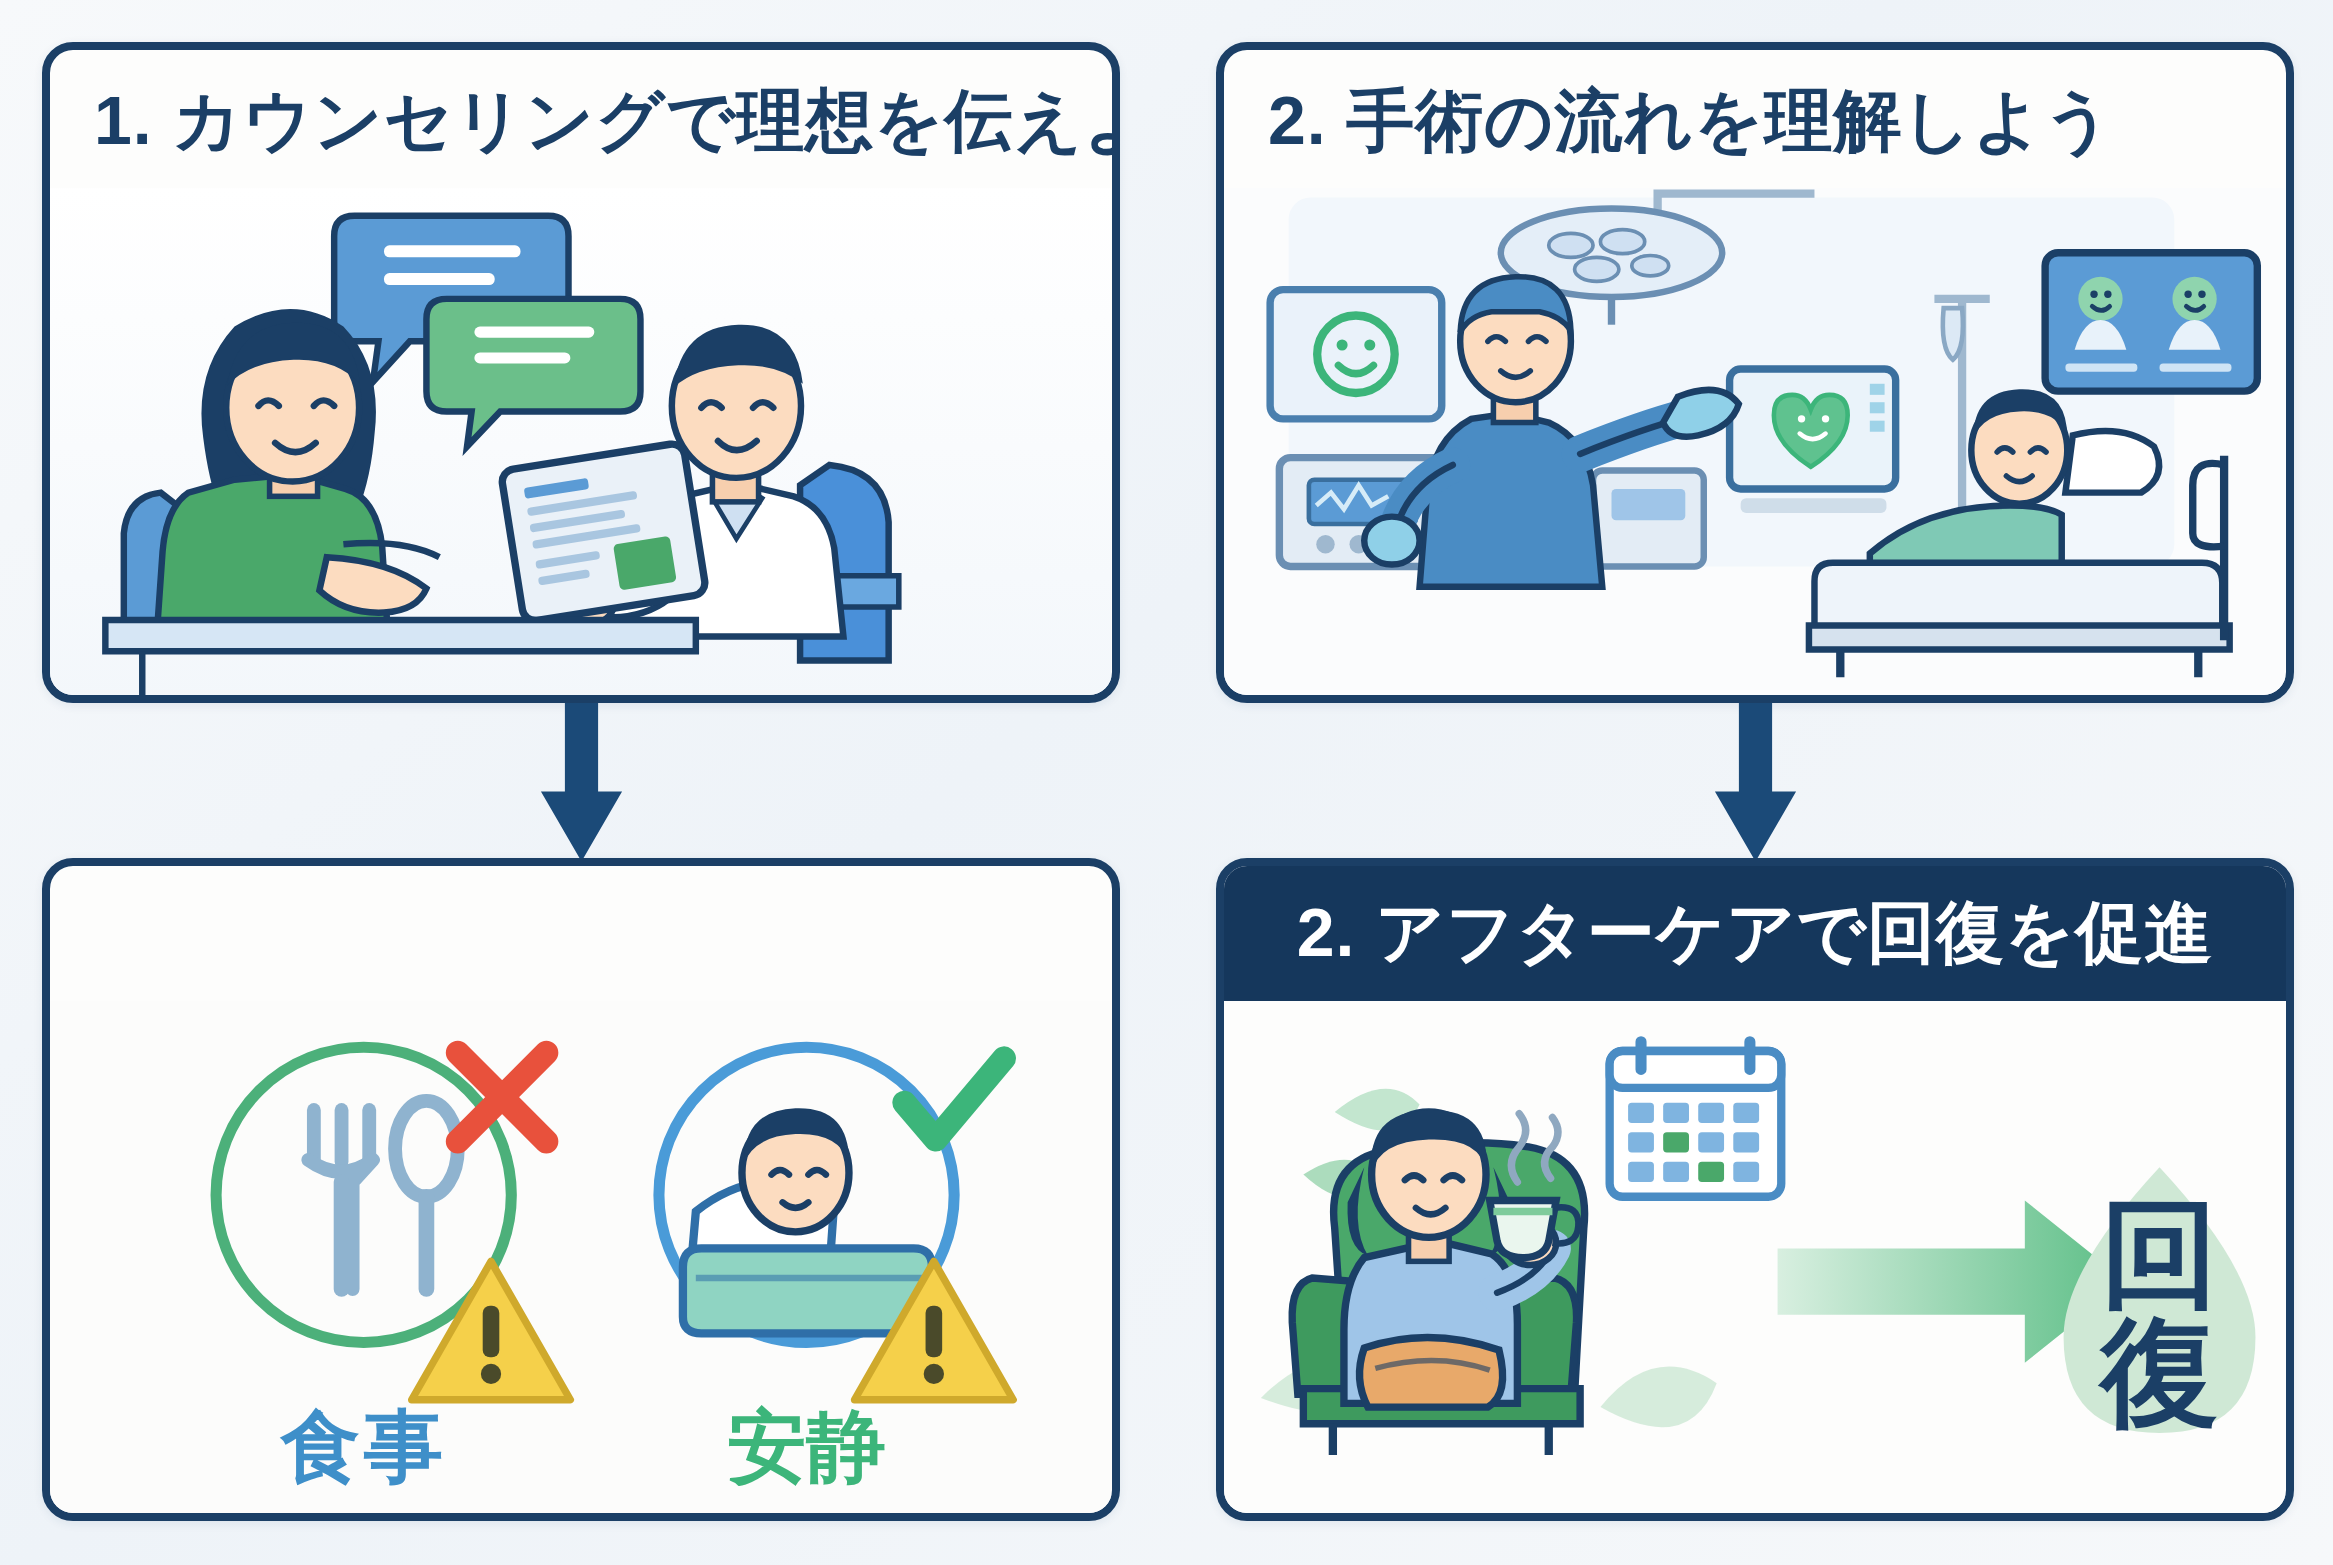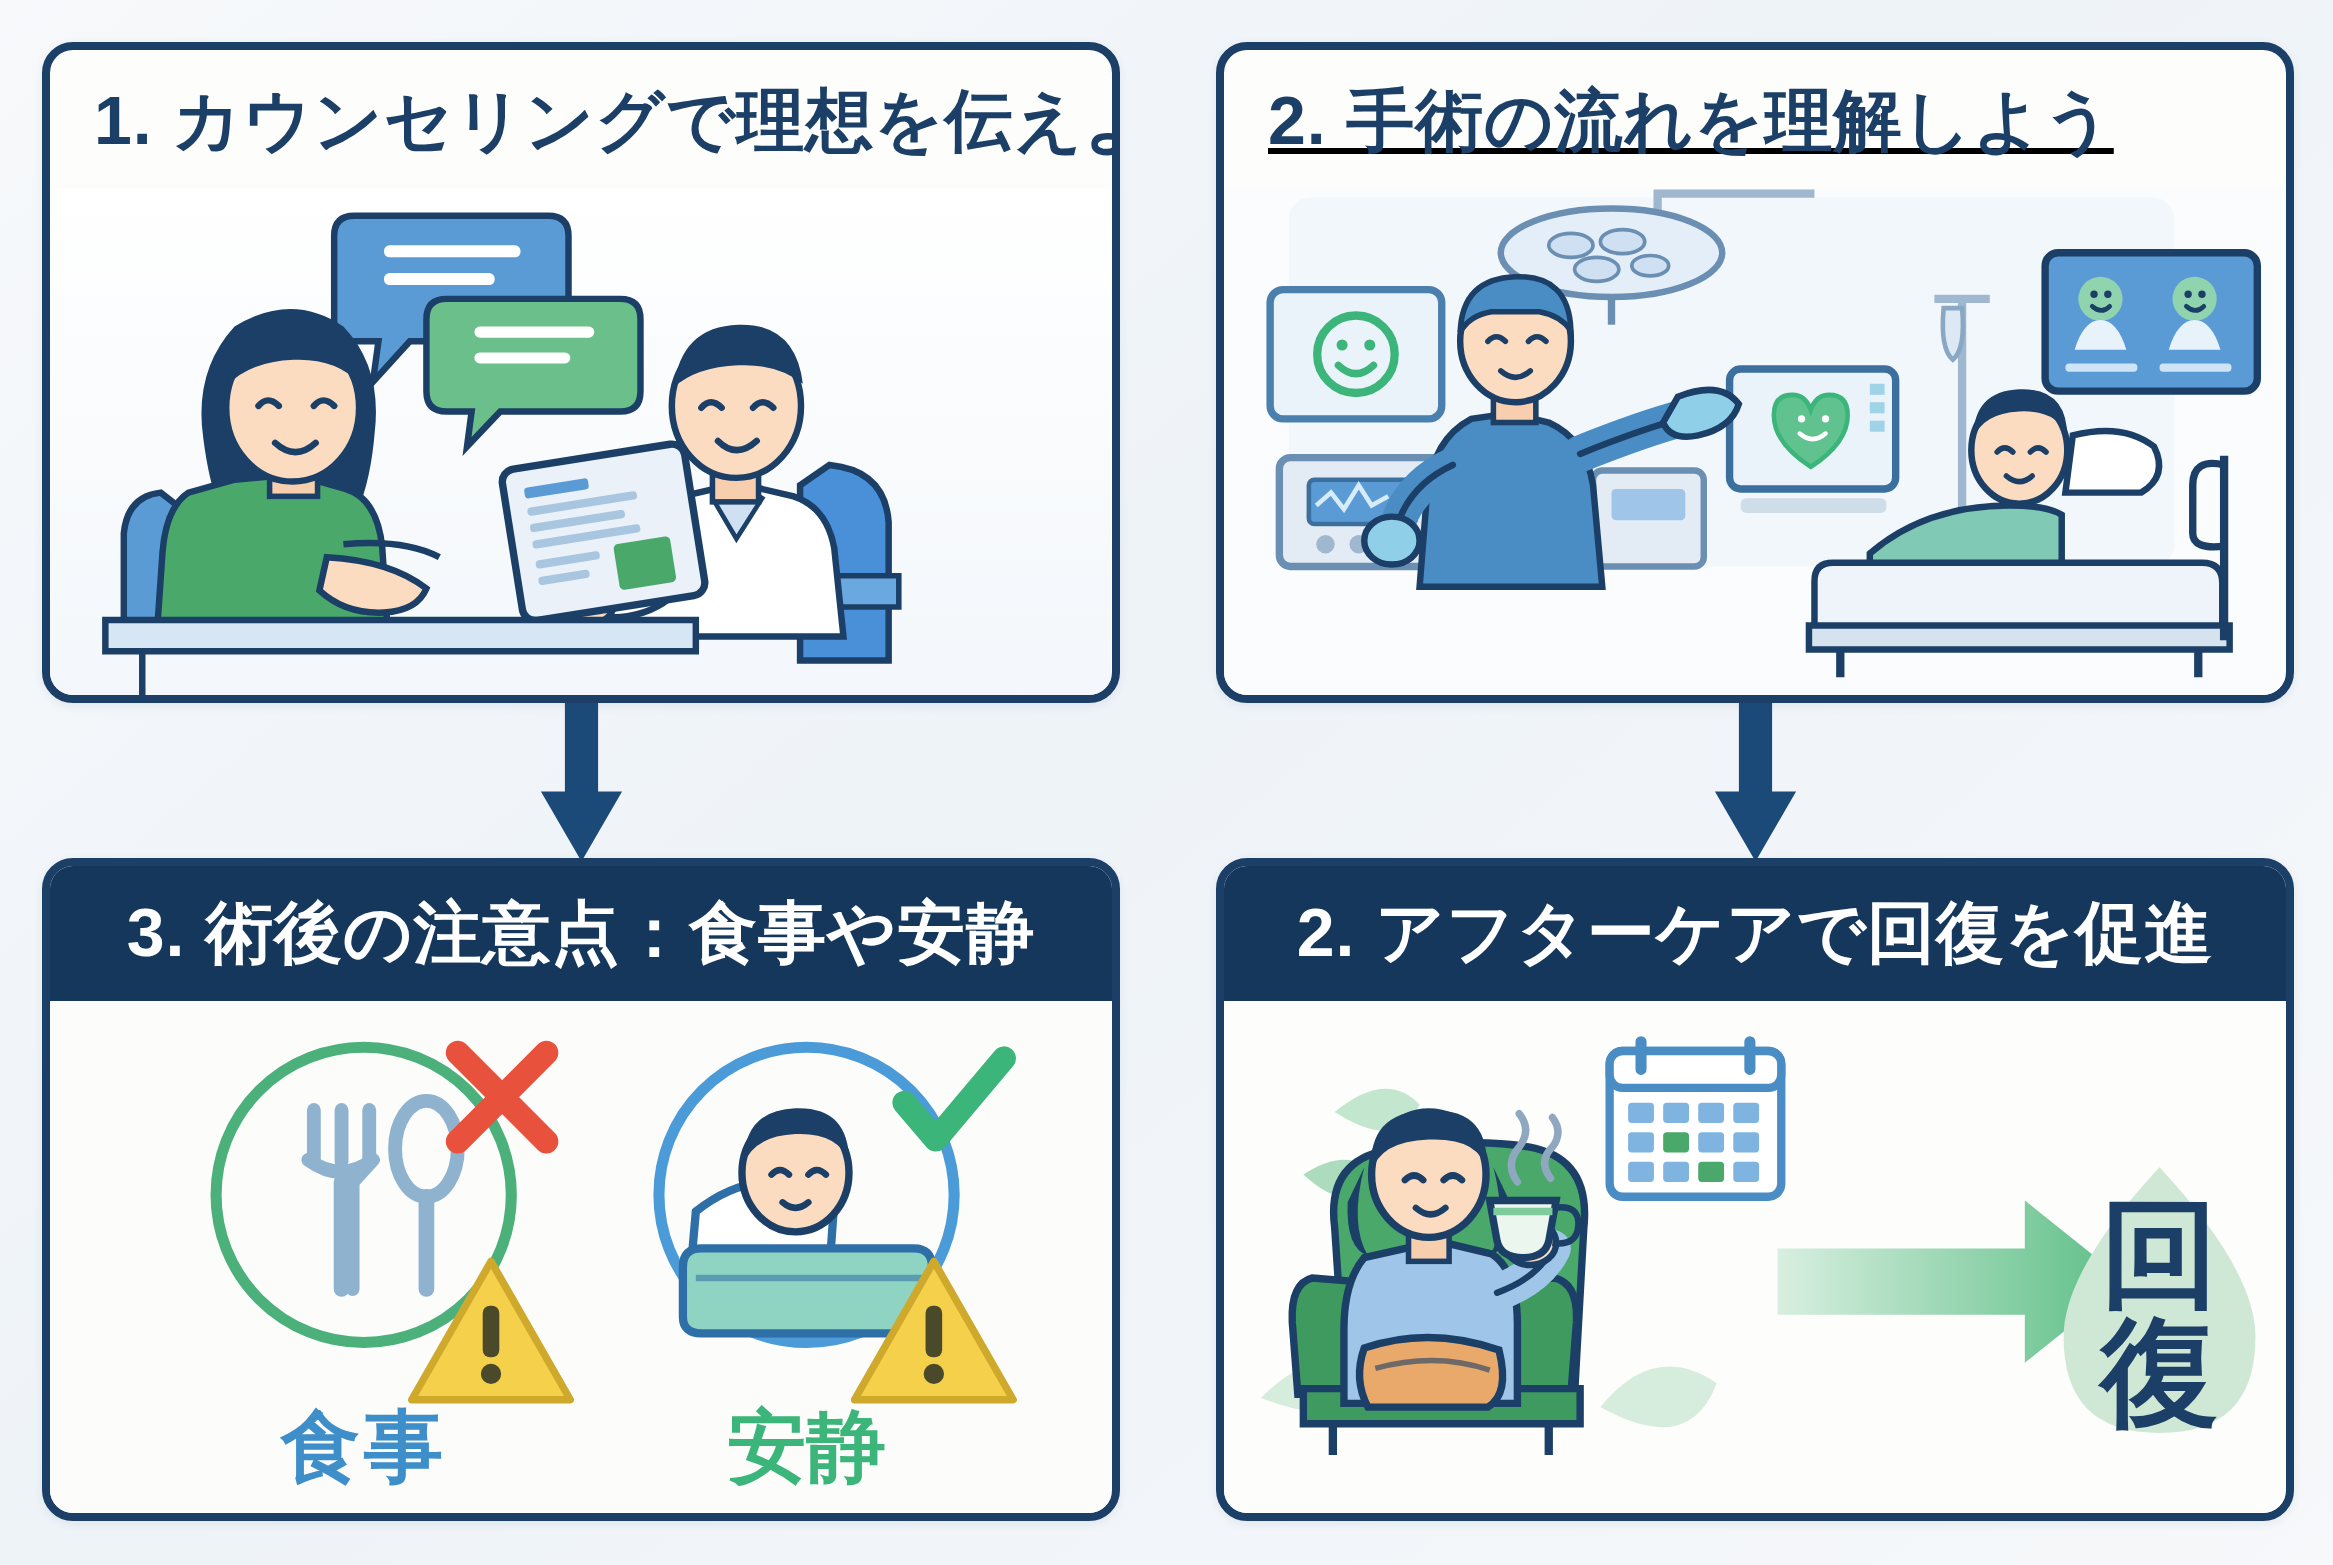--- a/index.html
+++ b/index.html
@@ -17,21 +17,21 @@
   .panel {
     position: absolute;
     background: #fdfdfc;
     border: 8.3px solid #1b3f66;
     border-radius: 31px;
     box-sizing: border-box;
     overflow: hidden;
     box-shadow: 0 2.8px 9.2px rgba(30,60,100,0.08);
   }
   #panel1 { left: 42px;  top: 42px;  width: 1078px; height: 661px; }
-  #panel2 { left: 1216px;top: 42px;  width: 1078px; height: 661px; text-decoration: underline; }
+  #panel2 { left: 1216px;top: 42px;  width: 1078px; height: 661px; }
   #panel3 { left: 42px;  top: 858px; width: 1078px; height: 663px; }
   #panel4 { left: 1216px;top: 858px; width: 1078px; height: 663px; }
 
   .light-title {
     color: #1b3f66;
     font-size: 68px;
     font-weight: bold;
     letter-spacing: 0.9px;
     padding: 35px 0 0 44px;
     white-space: nowrap;
@@ -272,21 +272,20 @@
       <path d="M42 0 l36 0 l0 96 l26 0 l-44 76 l-44 -76 l26 0 z" fill="#1b4a78"></path>
     </svg>
   </div>
   <div class="arrow-down" id="arrow2">
     <svg width="111" height="166" viewBox="0 0 120 180">
       <path d="M42 0 l36 0 l0 96 l26 0 l-44 76 l-44 -76 l26 0 z" fill="#1b4a78"></path>
     </svg>
   </div>
 
   <div class="panel" id="panel3">
-    <div class="dark-header">3. 術後の注意点：食事や安静</div>
     <div class="scene">
       <svg width="1061" height="517" viewBox="0 0 1150 560">
         <rect x="0" y="0" width="1150" height="560" fill="#fcfcfb"></rect>
 
         <g>
           <circle cx="340" cy="210" r="160" fill="none" stroke="#4cb07a" stroke-width="12"></circle>
 
           <g stroke="#8fb3cf" stroke-width="15" fill="none" stroke-linecap="round">
             <path d="M286 118 l0 56"></path>
             <path d="M316 118 l0 56"></path>

